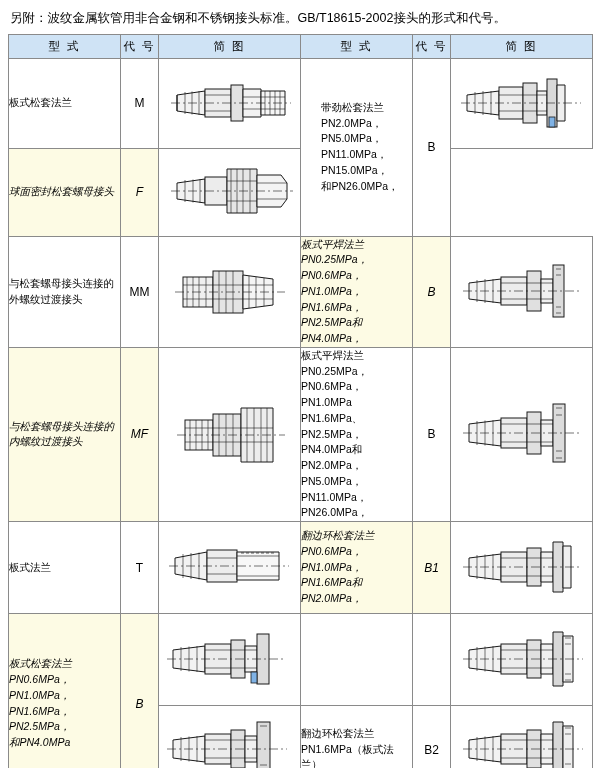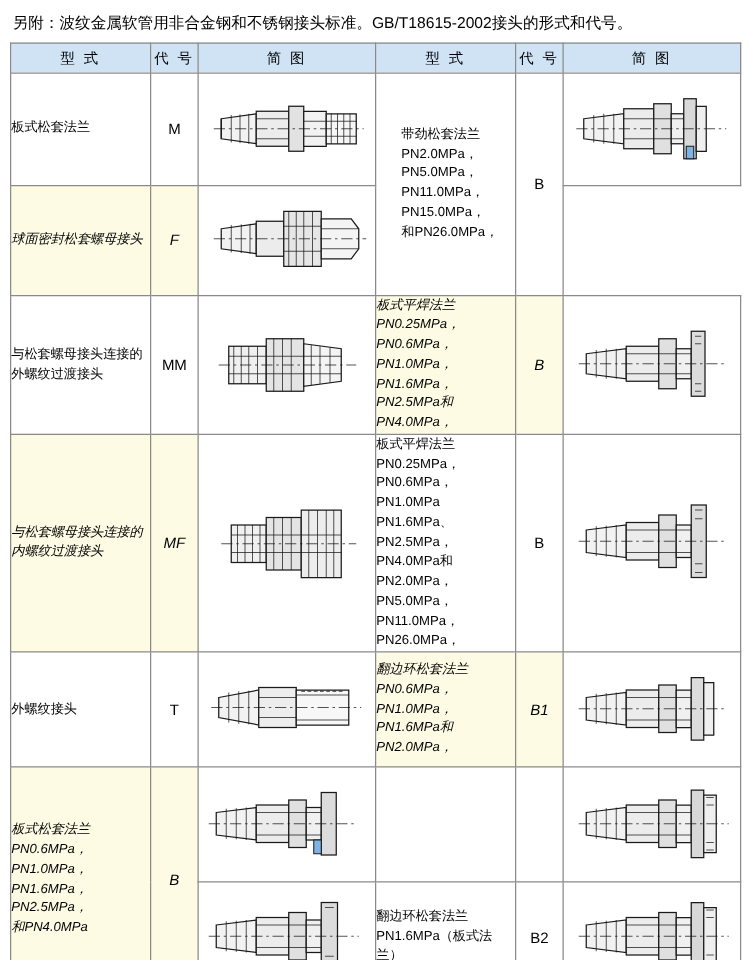--- a/index.html
+++ b/index.html
@@ -231,21 +231,21 @@
               <rect x="100" y="16" width="12" height="58" fill="#dcdcdc"></rect>
               <path d="M48 36 L100 36 M48 54 L100 54" stroke-width="0.6"></path>
               <path d="M103 20 L109 20 M103 27 L109 27 M103 63 L109 63 M103 70 L109 70" stroke-width="0.6"></path>
               <path d="M10 45 L126 45" stroke-dasharray="9,3,2,3" stroke-width="0.6"></path>
             </g>
           </svg>
         </td>
       </tr>
 
       <tr style="height:92px">
-        <td class="name white">外螺纹接头</td>
+        <td class="name white">板式法兰</td>
         <td class="code white">T</td>
         <td class="fig">
           <svg width="138" height="88" viewBox="0 0 138 88">
             <g stroke="#1a1a1a" fill="none" stroke-width="1">
               <path d="M14 34 L46 28 L46 56 L14 50 Z" fill="#f2f2f2"></path>
               <path d="M22 30 L22 54 M30 29 L30 55 M38 28.5 L38 55.5" stroke-width="0.6"></path>
               <rect x="46" y="26" width="30" height="32" fill="#ededed"></rect>
               <path d="M76 28 L118 28 L118 56 L76 56 Z" fill="#f7f7f7"></path>
               <path d="M76 32 L118 32 M76 52 L118 52" stroke-width="0.6"></path>
               <path d="M80 29 L114 29" stroke-dasharray="3,2" stroke-width="0.7"></path>

